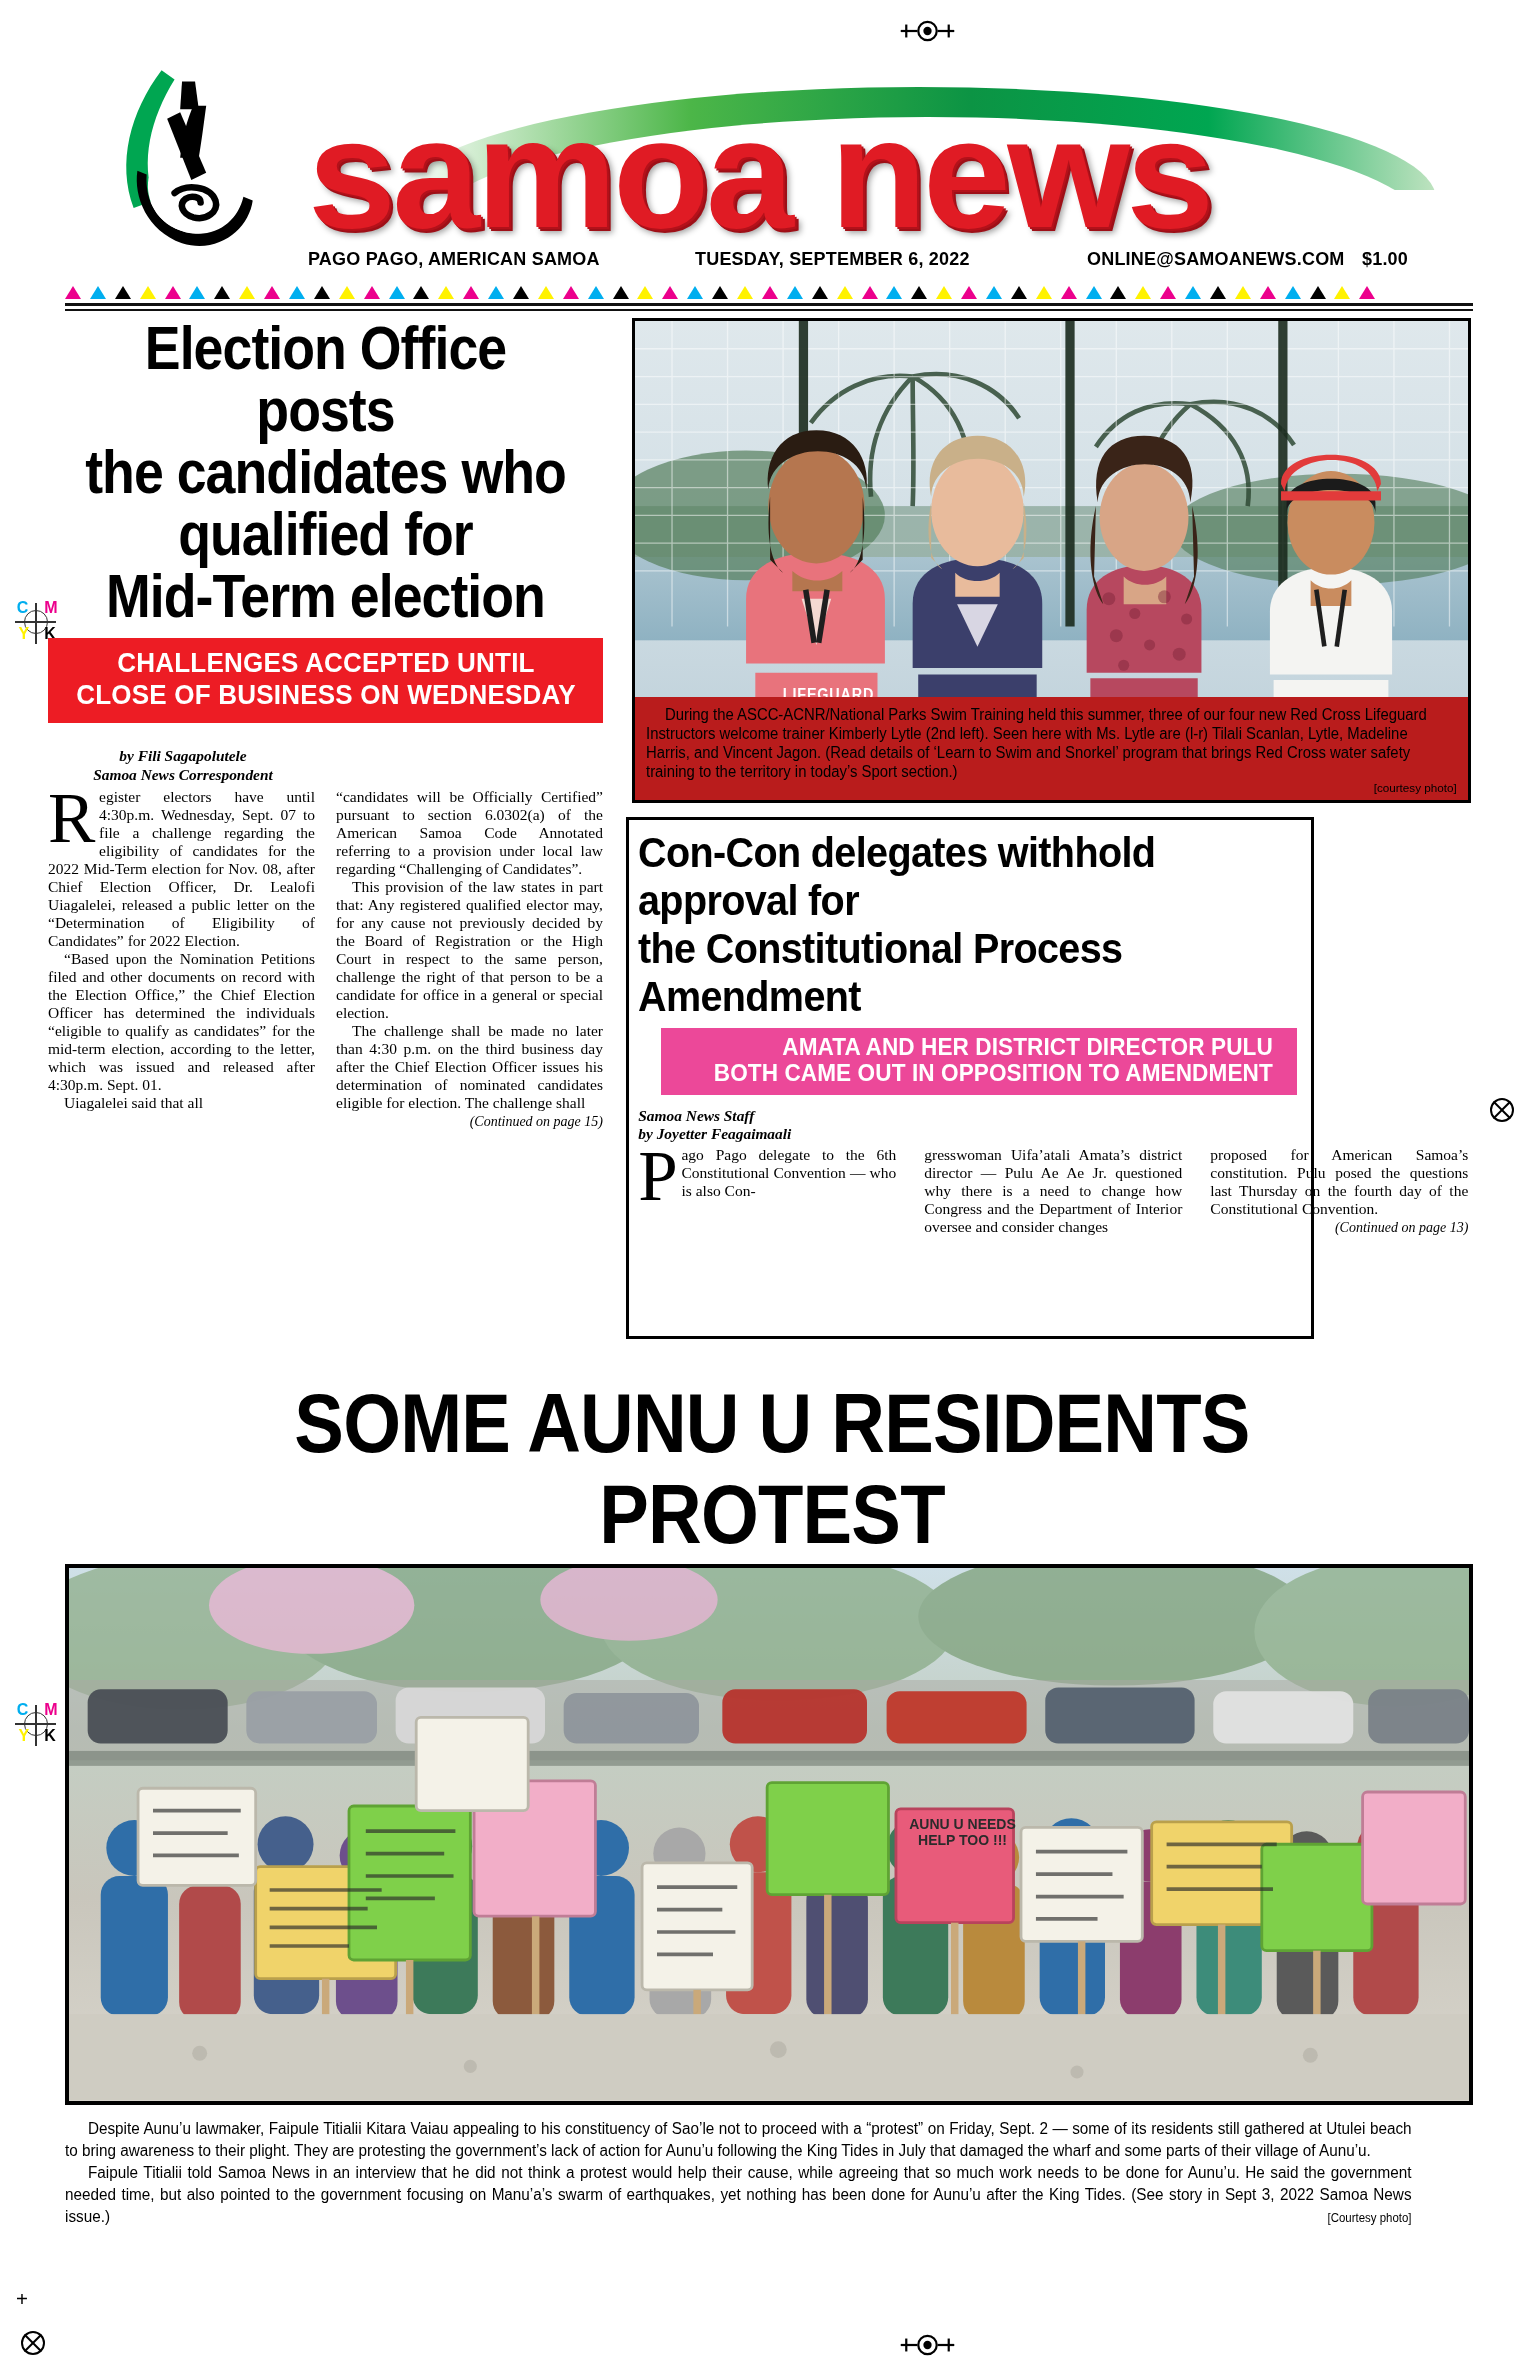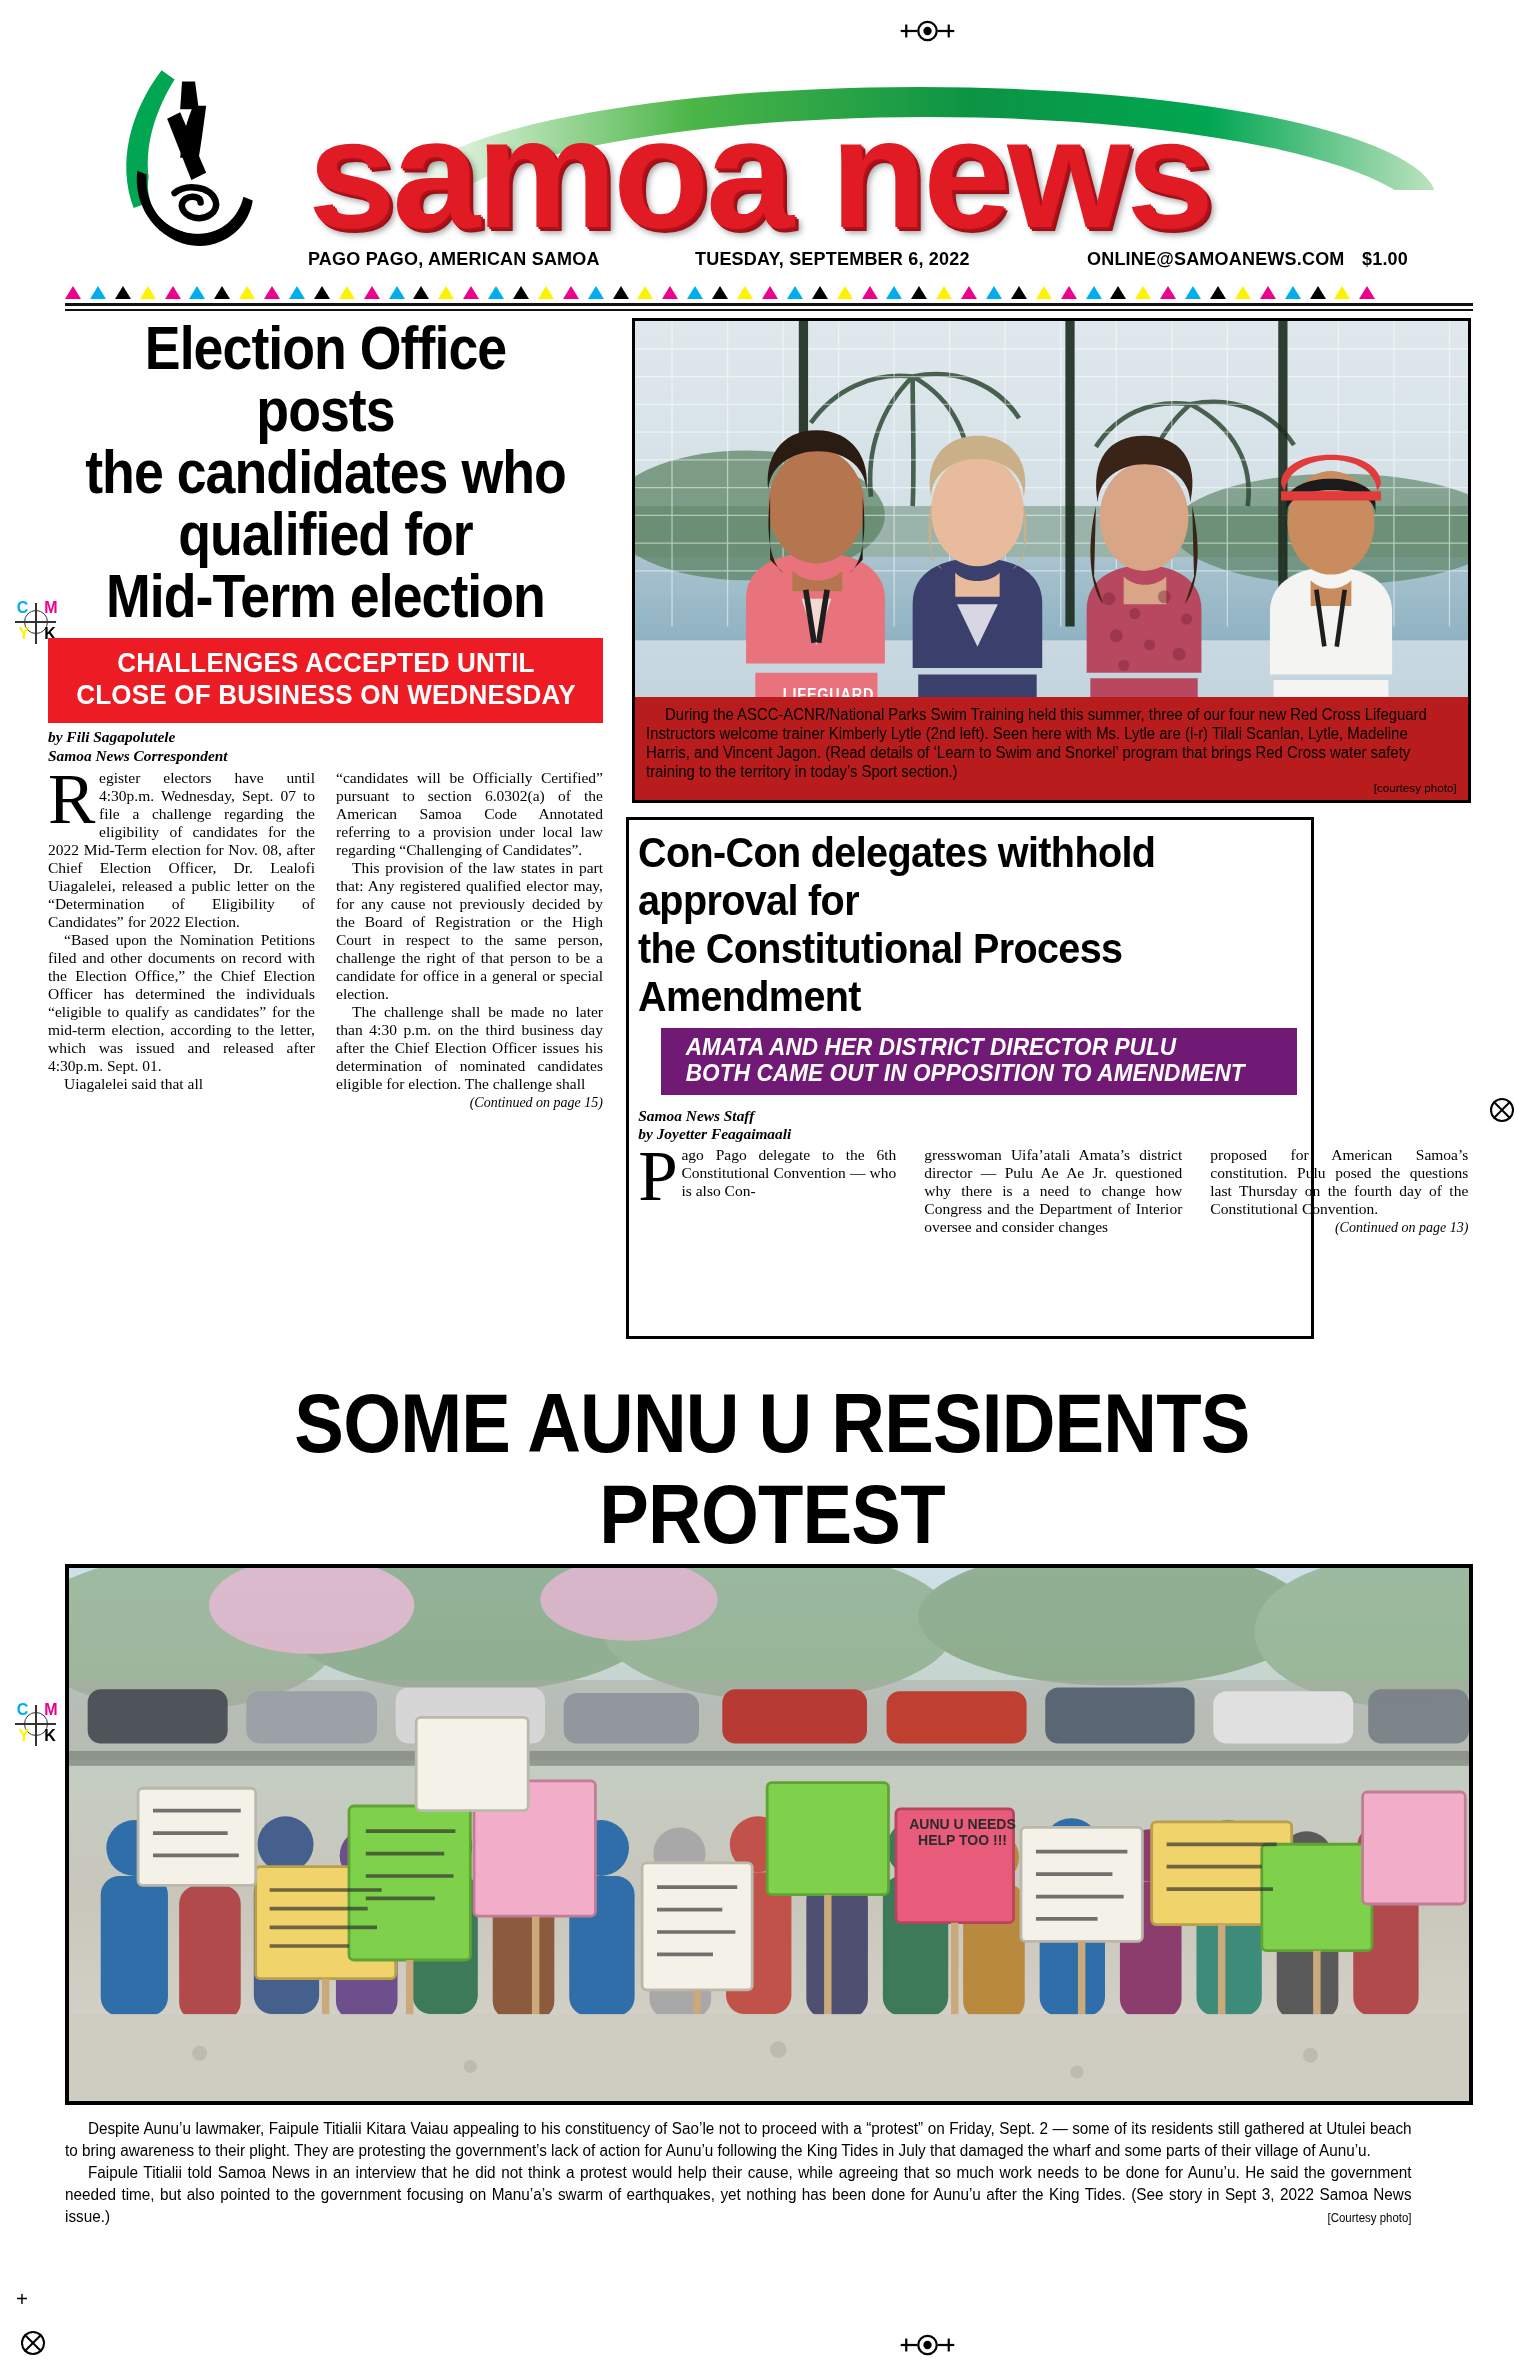--- a/index.html
+++ b/index.html
@@ -161,28 +161,29 @@
     font-family: "Liberation Sans", sans-serif;
     font-weight: bold;
     color: #ffffff;
     font-size: 28px;
     line-height: 32px;
     letter-spacing: 0.2px;
     transform: scaleX(0.93);
   }
 
   .byline {
-    margin-top: 5px;
+    margin-top: 24px;
     width: 270px;
     font-family: "Liberation Serif", serif;
     font-weight: bold;
     font-style: italic;
     font-size: 15.4px;
     line-height: 18.6px;
     color: #000;
+    text-align: center;
   }
 
   .lead-cols {
     margin-top: 3.7px;
     display: flex;
     gap: 21px;
     width: 555px;
   }
   .lead-col { width: 269px; }
 
@@ -261,24 +262,23 @@
     font-size: 43px;
     line-height: 48px;
     letter-spacing: -0.7px;
     color: #000;
     transform: scaleX(0.92);
     transform-origin: left top;
     width: 108%;
   }
   .blue-banner {
     margin-top: 8.4px; margin-left: 23px; margin-right: 4.7px;
-    background: #701a75;
+    background: #ec4899;
     padding: 6.5px 5.6px 8.4px 5.6px;
-    text-align: left;
-    font-style: italic;
+    text-align: right;
   }
   .blue-banner div {
     font-family: "Liberation Sans", sans-serif;
     font-weight: bold;
     color: #ffffff;
     font-size: 24px;
     line-height: 26px;
     letter-spacing: 0.1px;
     transform: scaleX(0.94);
   }

